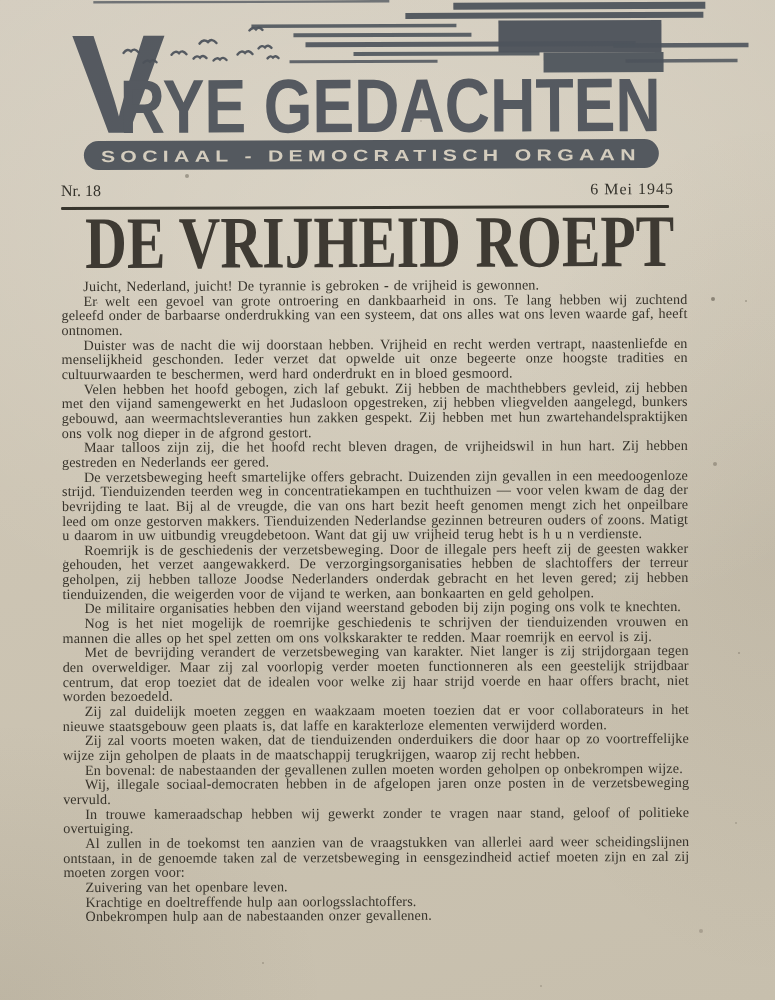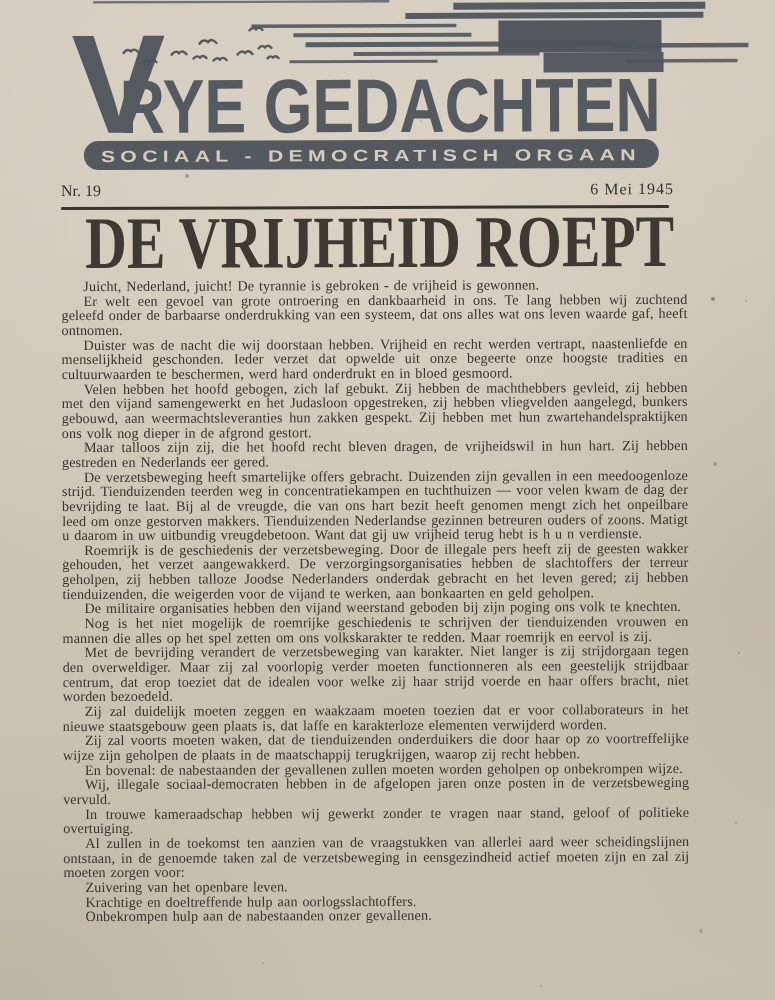--- a/index.html
+++ b/index.html
@@ -87,21 +87,21 @@
     </g>
     <g fill="#4d525a" font-family="Liberation Sans, sans-serif" font-weight="700" opacity="0.94">
       <text x="18" y="132" font-size="141">V</text>
       <text x="66" y="132" font-size="76" textLength="541" lengthAdjust="spacingAndGlyphs">RYE GEDACHTEN</text>
     </g>
     <rect x="30" y="140" width="575" height="29" rx="14.5" fill="#4d525a" opacity="0.95"></rect>
     <text x="317" y="161" text-anchor="middle" fill="#d4cdbe" font-family="Liberation Sans, sans-serif" font-weight="700" font-size="16" letter-spacing="4" textLength="540" lengthAdjust="spacingAndGlyphs">SOCIAAL - DEMOCRATISCH ORGAAN</text>
   </svg>
 
   <div class="issue-row">
-    <span class="nr">Nr. 19</span>
+    <span class="nr">Nr. 18</span>
     <span class="date">6 Mei 1945</span>
   </div>
 
   <div class="divider"></div>
 
   <svg class="headline-svg" width="592" height="64" viewBox="0 0 592 64">
     <text x="1" y="56" fill="#3e3a33" font-family="Liberation Serif, serif" font-weight="700" font-size="74" textLength="589" lengthAdjust="spacingAndGlyphs">DE VRIJHEID ROEPT</text>
   </svg>
 
   <div class="article">

